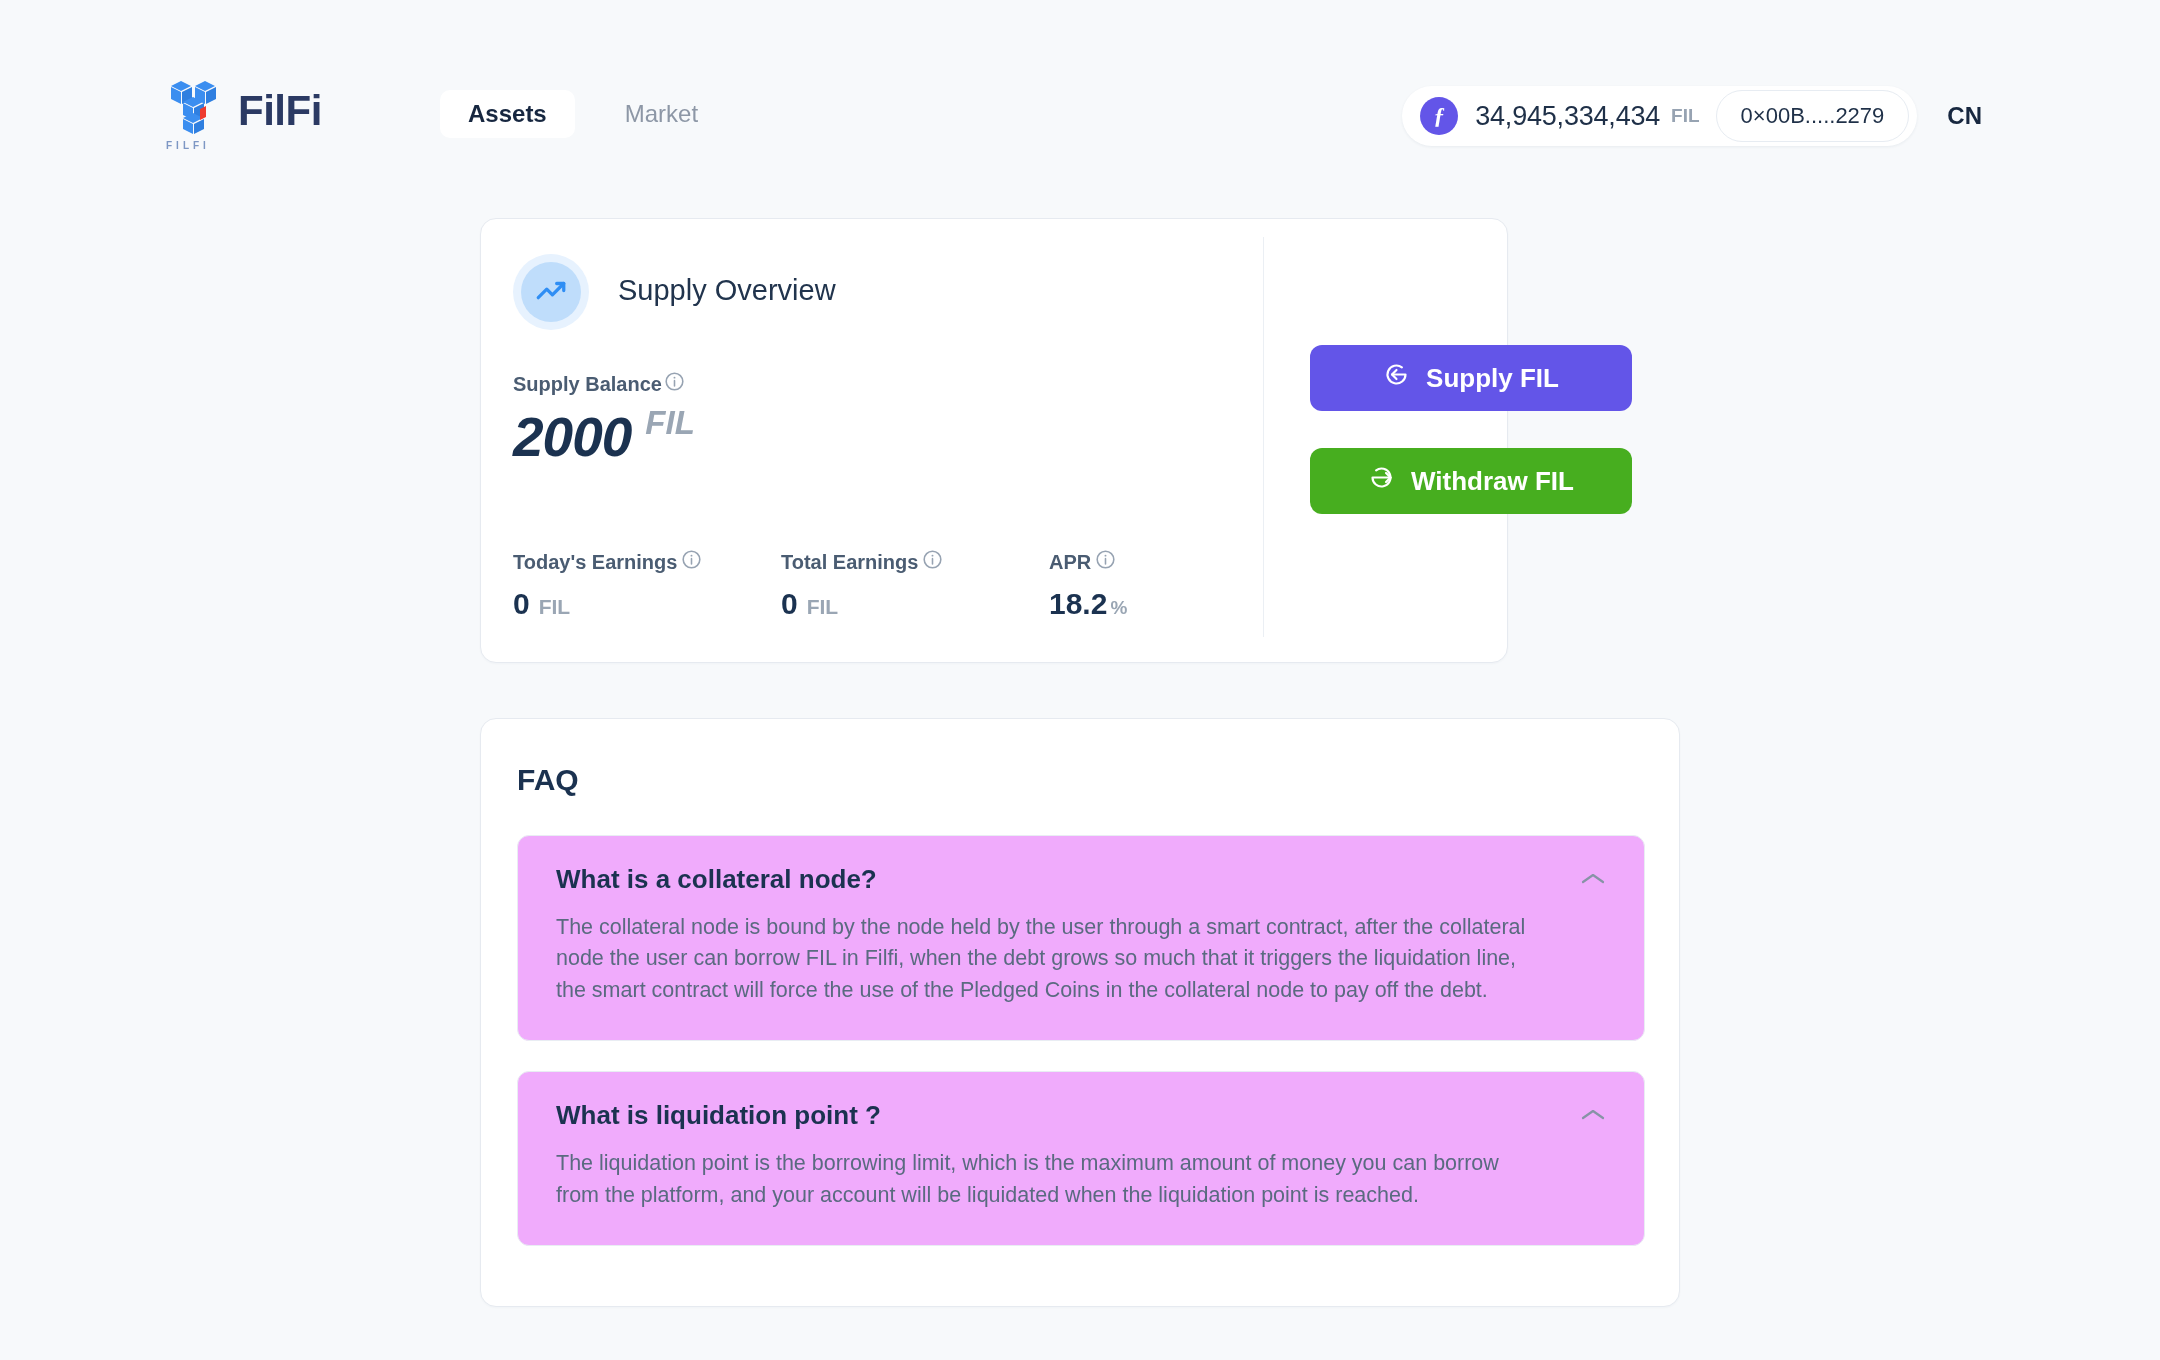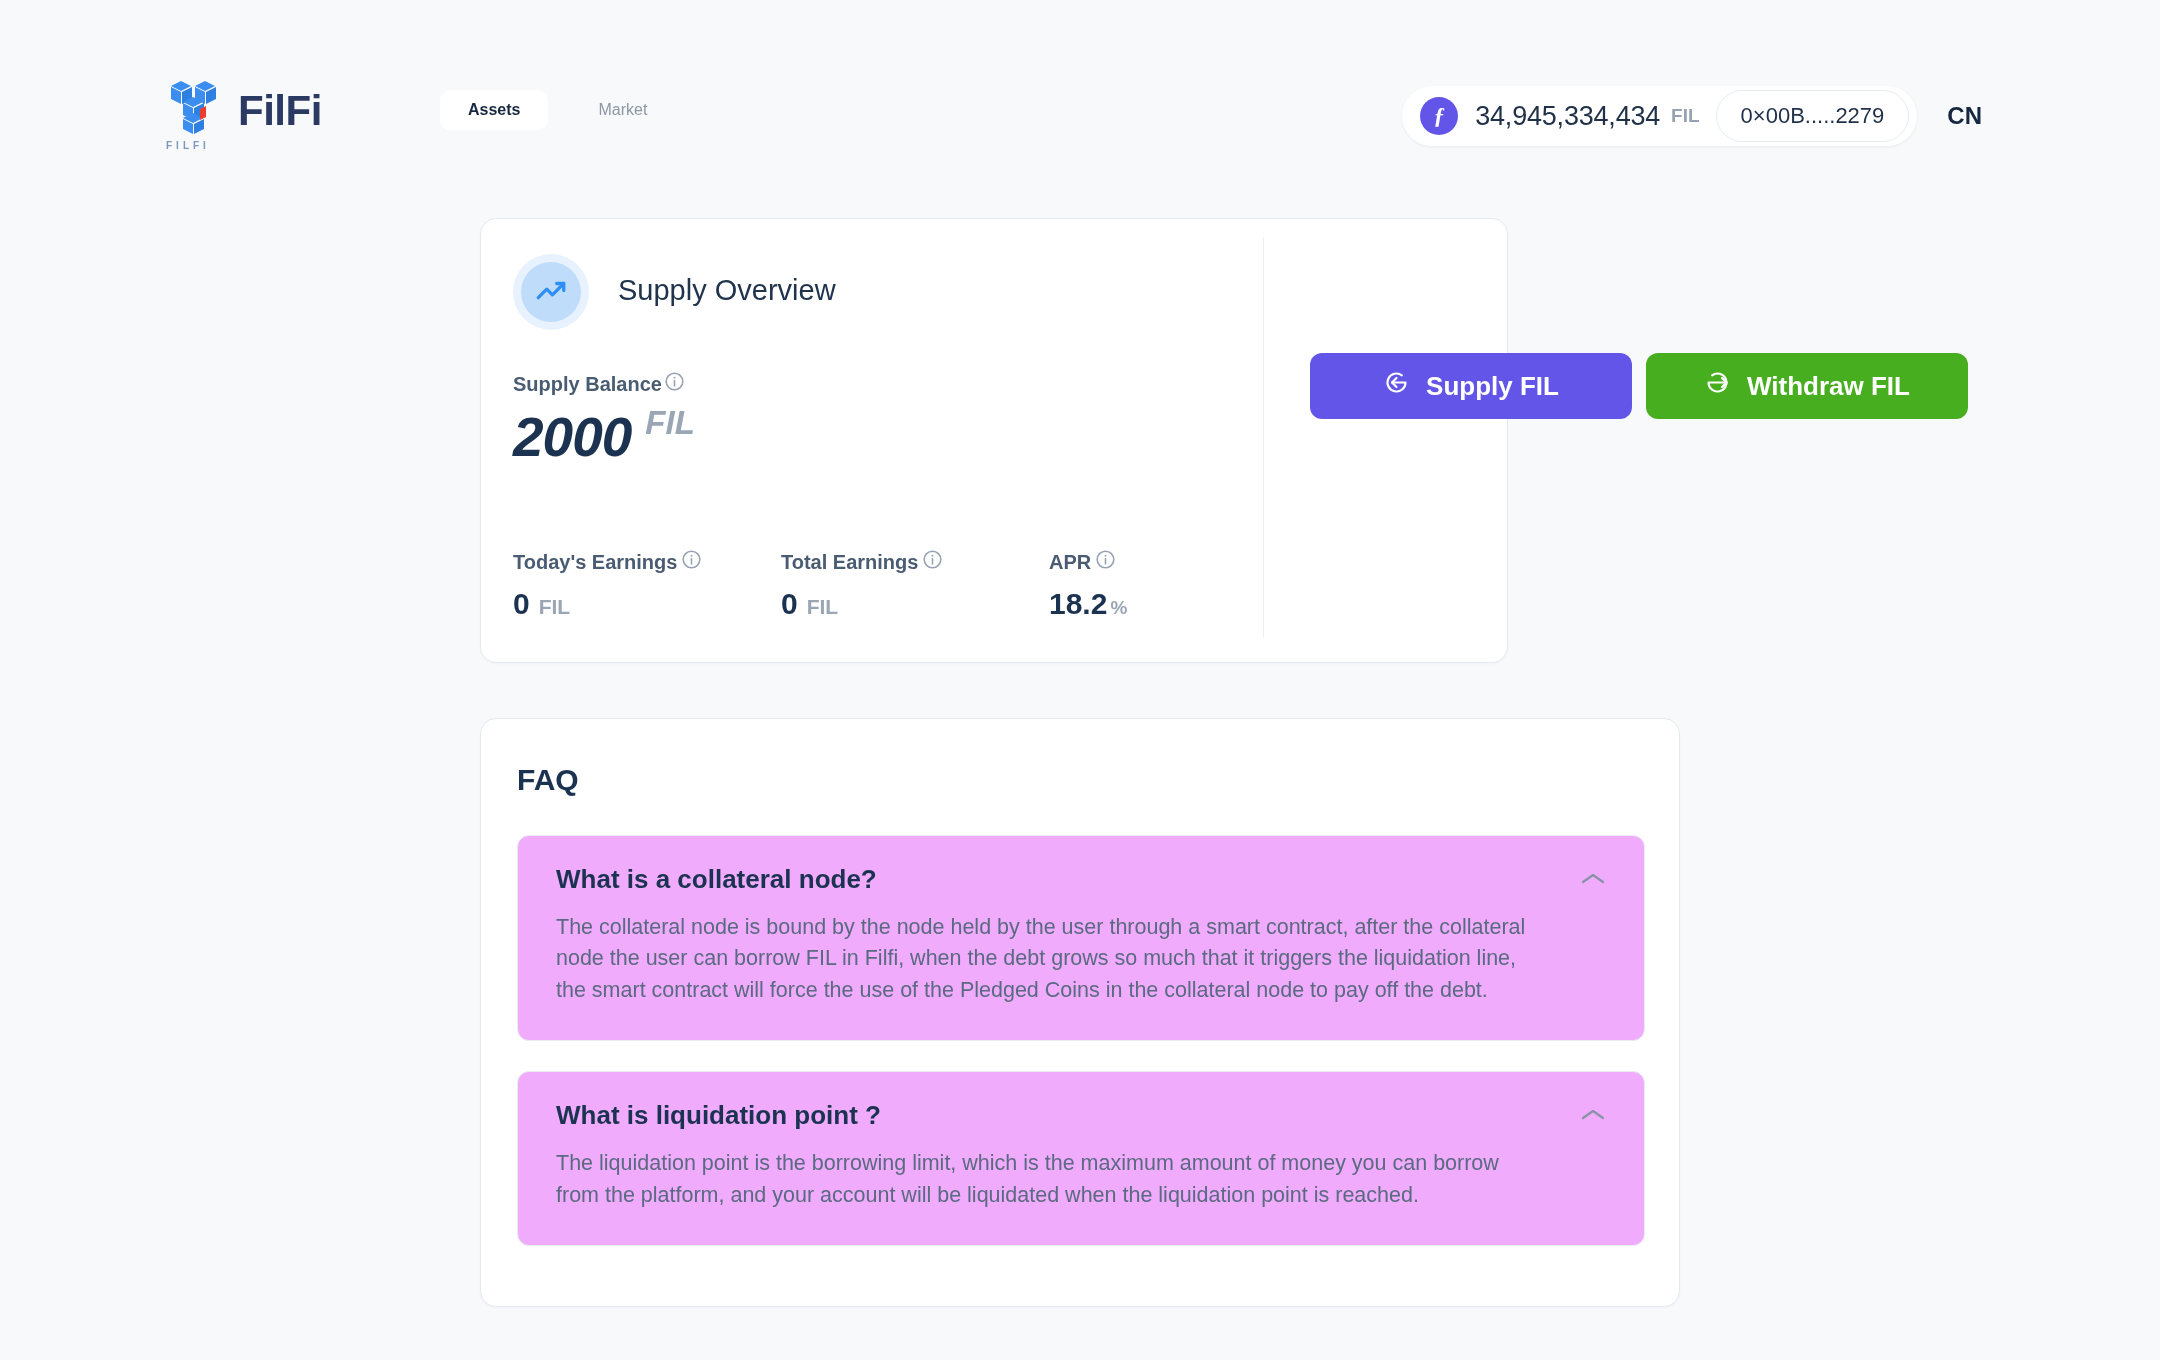--- a/index.html
+++ b/index.html
@@ -64,21 +64,21 @@
   .nav {
     position: absolute;
     left: 440px;
     top: 90px;
     display: flex;
     align-items: center;
     gap: 22px;
   }
 
   .nav-item {
-    font-size: 16px;
+    font-size: 24px;
     padding: 12px 28px;
     border-radius: 10px;
     color: #8d97a6;
     cursor: pointer;
     line-height: 1;
   }
 
   .nav-item.active {
     color: #172740;
     font-weight: 700;
@@ -290,24 +290,24 @@
     left: 782px;
     top: 18px;
     width: 1px;
     height: 400px;
     background: #ebeff4;
   }
 
   .actions {
     position: absolute;
     left: 829px;
-    top: 134px;
-    display: flex;
-    flex-direction: row;
-    gap: 14px;
+    top: 126px;
+    display: flex;
+    flex-direction: column;
+    gap: 37px;
   }
 
   .btn {
     width: 322px;
     height: 66px;
     border: none;
     border-radius: 12px;
     display: flex;
     align-items: center;
     justify-content: center;

